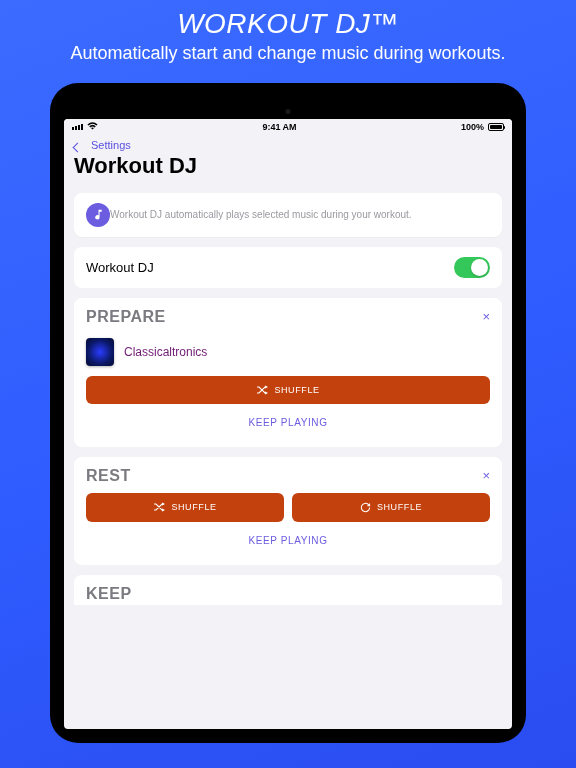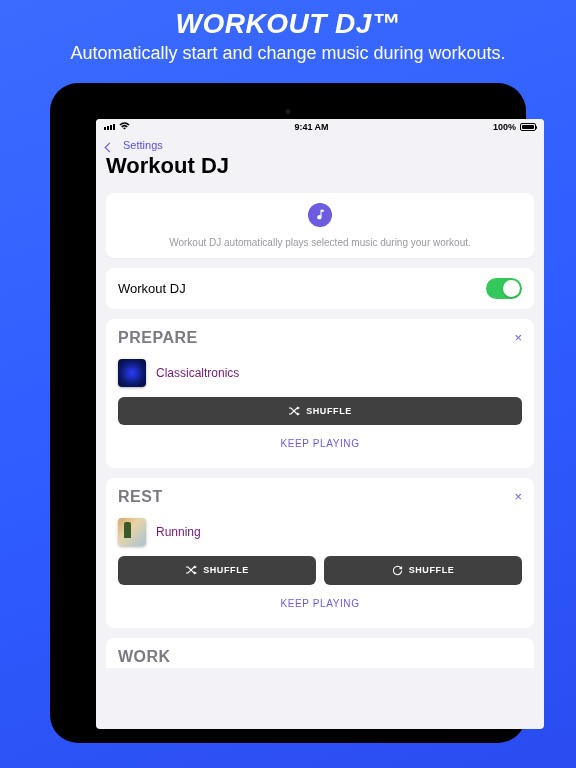--- a/index.html
+++ b/index.html
@@ -1,49 +1,49 @@
 <!DOCTYPE html>
 <html><head>
 <meta charset="utf-8">
 <style>
   *{box-sizing:border-box;margin:0;padding:0;font-family:-apple-system,BlinkMacSystemFont,"Segoe UI",Helvetica,Arial,sans-serif;}
   body{width:576px;height:768px;overflow:hidden;background:linear-gradient(160deg,#3b6bff 0%,#2f5dff 50%,#2a4cf0 100%);}
   .promo{padding:8px 20px 18px 20px;text-align:center;color:#fff;}
-  .promo h1{font-size:28px;font-weight:700;font-style:italic;letter-spacing:0.5px;}
+  .promo h1{font-size:28px;font-weight:400;font-style:italic;letter-spacing:0.5px;}
   .promo p{font-size:18px;font-weight:400;margin-top:2px;line-height:1.25;}
   .device{width:476px;height:660px;margin:0 auto;background:#000;border-radius:28px;padding:14px;position:relative;}
   .camera{position:absolute;top:26px;left:50%;transform:translateX(-50%);width:5px;height:5px;border-radius:50%;background:#1a1a1a;}
-  .screen{width:100%;height:100%;background:#f2f2f7;border-radius:4px;overflow:hidden;display:flex;flex-direction:column;margin-top:22px;height:calc(100% - 22px);margin-left:32px;}
+  .screen{width:100%;height:100%;background:#f2f2f7;border-radius:4px;overflow:hidden;display:flex;flex-direction:column;margin-top:22px;height:calc(100% - 22px);}
   .statusbar{height:16px;display:flex;align-items:center;justify-content:space-between;padding:0 8px;font-size:9px;font-weight:600;color:#000;background:#f2f2f7;}
   .sb-left,.sb-right{display:flex;align-items:center;gap:4px;}
   .navbar{background:#f2f2f7;padding:4px 10px 6px 10px;}
   .back{display:flex;align-items:flex-end;gap:10px;color:#5a4fe0;font-size:11px;}
   .chev-left{width:7px;height:7px;border-left:1.8px solid #5a4fe0;border-bottom:1.8px solid #5a4fe0;transform:rotate(45deg);}
   .title{font-size:22px;font-weight:800;color:#000;margin-top:2px;}
   .content{flex:1;overflow:hidden;padding:8px 10px 0 10px;display:flex;flex-direction:column;gap:10px;}
   .card{background:#fff;border-radius:8px;padding:10px 12px;box-shadow:0 0.5px 0 rgba(0,0,0,0.06);}
-  .info-row{display:flex;align-items:center;gap:10px;flex-direction:column;}
+  .info-row{display:flex;align-items:center;}
   .music-icon{width:24px;height:24px;border-radius:50%;background:#6b5ce0;display:flex;align-items:center;justify-content:center;color:#fff;font-size:13px;}
   .info-text{font-size:10px;color:#9a9aa0;}
   .toggle-row{display:flex;align-items:center;justify-content:space-between;background:#fff;border-radius:8px;padding:10px 12px;}
   .toggle-label{font-size:13px;color:#000;}
   .switch{width:36px;height:21px;border-radius:11px;background:#34c759;position:relative;}
   .switch::after{content:"";position:absolute;right:2px;top:2px;width:17px;height:17px;background:#fff;border-radius:50%;box-shadow:0 1px 2px rgba(0,0,0,0.2);}
   .section-card{background:#fff;border-radius:8px;padding:10px 12px 10px 12px;}
   .section-head{display:flex;justify-content:space-between;align-items:center;margin-bottom:8px;}
   .section-title{font-size:16px;font-weight:600;letter-spacing:0.5px;color:#7a7a80;}
   .close-x{color:#6b5ce0;font-size:13px;line-height:1;}
   .playlist-row{display:flex;align-items:center;gap:10px;padding:4px 0 10px 0;}
   .art{width:28px;height:28px;border-radius:4px;box-shadow:0 1px 3px rgba(0,0,0,0.3);flex:none;}
   .art1{background:radial-gradient(circle at 50% 50%,#2a3cff 0%,#0a1866 60%,#050b33 100%);}
   .art2{background:linear-gradient(135deg,#d4a968 0%,#e8d4a8 40%,#a8c4d4 100%);position:relative;overflow:hidden;}
   .art2::after{content:"";position:absolute;left:6px;top:4px;width:7px;height:16px;background:#3a5a2a;border-radius:2px 2px 0 0;}
   .playlist-name{font-size:12px;color:#701a75;}
   .btn-row{display:flex;gap:8px;}
-  .btn{flex:1;background:#404040;color:#fff;border:none;border-radius:6px;padding:9px 8px;font-size:9px;font-weight:700;letter-spacing:0.6px;display:flex;align-items:center;justify-content:center;gap:6px;}
+  .btn{flex:1;background:#c2410c;color:#fff;border:none;border-radius:6px;padding:9px 8px;font-size:9px;font-weight:400;letter-spacing:0.6px;display:flex;align-items:center;justify-content:center;gap:6px;}
   .btn-text{background:transparent;color:#6b5ce0;border:none;width:100%;padding:9px 0;font-size:10px;font-weight:400;letter-spacing:0.6px;margin-top:4px;}
   .shuffle-ic,.resume-ic{display:inline-flex;}
   .rest-card{background:#fff;border-radius:8px 8px 0 0;padding:10px 12px 2px 12px;}
   .signal{display:inline-flex;align-items:flex-end;gap:1px;}
   .signal i{width:2px;background:#000;display:block;}
   .batt{width:16px;height:8px;border:1px solid #000;border-radius:2px;position:relative;}
   .batt::after{content:"";position:absolute;right:-2px;top:2px;width:1.5px;height:3px;background:#000;border-radius:0 1px 1px 0;}
   .batt i{position:absolute;left:1px;top:1px;bottom:1px;right:1px;background:#000;border-radius:1px;}
 </style>
 </head>
@@ -127,24 +127,20 @@
           </button>
         </div>
         <button class="btn-text">KEEP PLAYING</button>
       </div>
 
       <div class="section-card">
         <div class="section-head">
           <span class="section-title">REST</span>
           <span class="close-x">×</span>
         </div>
-        <div class="playlist-row">
-          <div class="art art2"></div>
-          <span class="playlist-name">Running</span>
-        </div>
         <div class="btn-row">
           <button class="btn">
             <span class="shuffle-ic">
               <svg width="12" height="10" viewBox="0 0 24 20" fill="none" stroke="#fff" stroke-width="2.2">
                   <path d="M2 4h4l12 12h4M18 2l4 2-4 2M2 16h4L18 4h4M18 18l4-2-4-2"></path>
                 </svg>
             </span>
             <span>SHUFFLE</span>
           </button>
           <button class="btn">
@@ -154,19 +150,19 @@
                 </svg>
             </span>
             <span>SHUFFLE</span>
           </button>
         </div>
         <button class="btn-text">KEEP PLAYING</button>
       </div>
 
       <div class="rest-card">
         <div class="section-head" style="margin-bottom:0;">
-          <span class="section-title">WORK</span>
+          <span class="section-title">KEEP</span>
         </div>
       </div>
 
     </div>
   </div>
 </div>
 
 </body></html>

